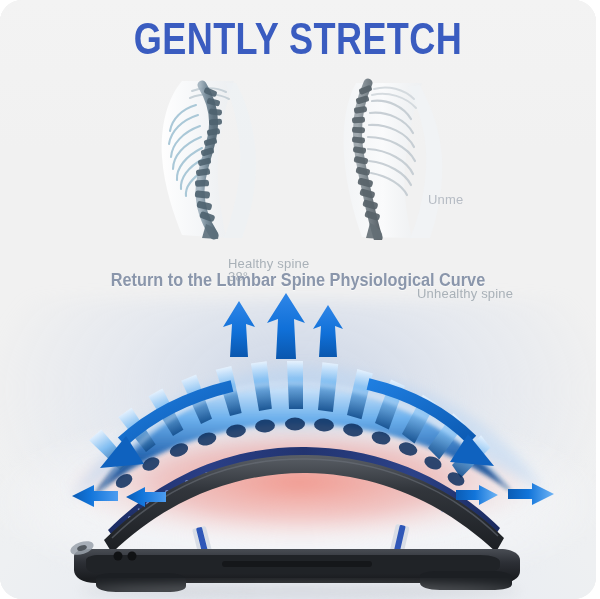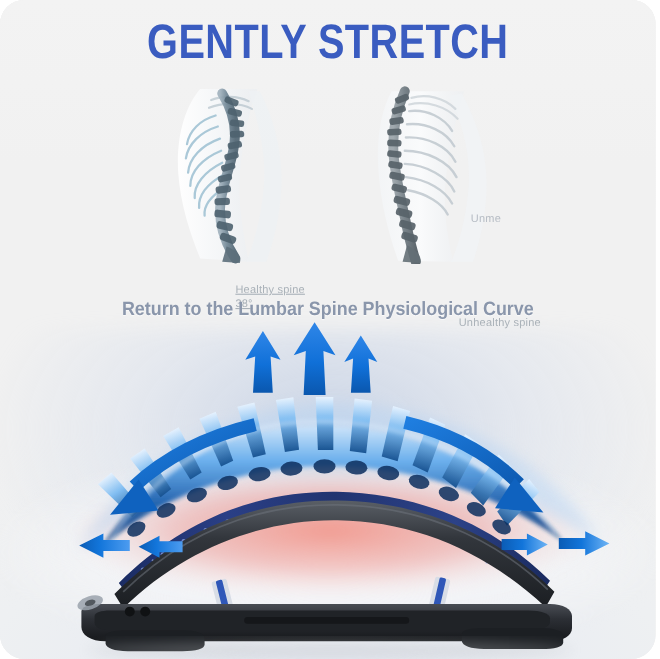--- a/index.html
+++ b/index.html
@@ -73,26 +73,26 @@
     width: 200px;
     height: 165px;
   }
   .panel.left  { left: 130px; }
   .panel.right { left: 312px; }
   .panel svg { display: block; width: 100%; height: 100%; }
 
   .anat-label {
     position: absolute;
     color: #a9b1b8;
-    font-size: 10px;
+    font-size: 13px;
     line-height: 13px;
     letter-spacing: 0.2px;
     white-space: nowrap;
   }
-  .lbl-healthy  { left: 214px; top: 182px; text-decoration: underline; }
+  .lbl-healthy  { left: 228px; top: 182px; }
   .lbl-unme     { left: 428px; top: 118px; color: #b6bcc4; }
   .lbl-unhealthy{ left: 417px; top: 184px; margin-top: 28px; }
 
   
   .subtitle {
     position: absolute;
     left: 0; right: 0;
     top: 269px;
     text-align: center;
     font-size: 17.5px;

